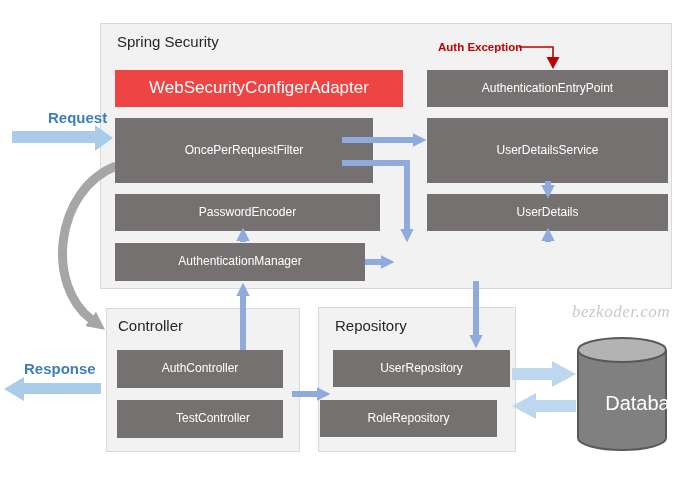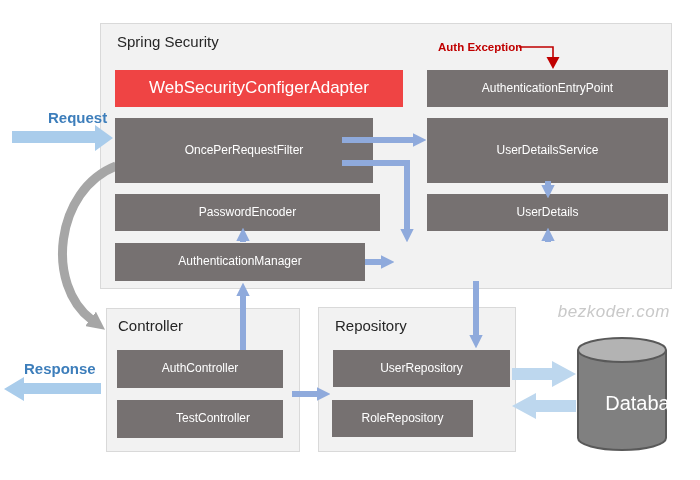--- a/index.html
+++ b/index.html
@@ -21,21 +21,21 @@
   .box.brown{background:#ef4444;font-size:17px;}
   .box.tall{flex-direction:column;}
   .flow-label{
     position:absolute;font-size:15px;font-weight:bold;color:#3D7EBB;white-space:nowrap;
   }
   .exception-label{
     position:absolute;font-size:11.5px;font-weight:600;color:#C00000;white-space:nowrap;
   }
   .watermark{
     position:absolute;left:540px;top:302px;width:130px;text-align:right;
-    font-size:17px;font-style:italic;color:#C9C9C9;letter-spacing:0.5px;
+    font-size:17px;font-style:italic;color:#C9C9C9;letter-spacing:0.5px;font-family:Liberation Serif, serif;
   }
   .db-label{
     position:absolute;left:577px;top:392px;width:90px;text-align:center;
     color:#FFFFFF;font-size:20px;margin-left:26px;
   }
   svg.layer{position:absolute;left:0;top:0;pointer-events:none;}
 </style>
 </head>
 <body>
 
@@ -65,21 +65,21 @@
     <div>UserDetailsService</div>
   </div>
   <div class="box" style="left:115px;top:194px;width:265px;height:37px;">PasswordEncoder</div>
   <div class="box" style="left:427px;top:194px;width:241px;height:37px;">UserDetails</div>
   <div class="box" style="left:115px;top:243px;width:250px;height:38px;">AuthenticationManager</div>
 
   <div class="box" style="left:117px;top:350px;width:166px;height:38px;">AuthController</div>
   <div class="box" style="left:117px;top:400px;width:166px;height:38px;padding-left:26px;">TestController</div>
 
   <div class="box" style="left:333px;top:350px;width:177px;height:37px;">UserRepository</div>
-  <div class="box" style="left:332px;top:400px;width:141px;height:37px;">RoleRepository</div>
+  <div class="box" style="left:320px;top:400px;width:177px;height:37px;">RoleRepository</div>
 
   <svg class="layer" width="700" height="480">
     <g>
       <path d="M578,350 L578,438 A44,12 0 0 0 666,438 L666,350" fill="#808080" stroke="#595959" stroke-width="2"></path>
       <ellipse cx="622" cy="350" rx="44" ry="12" fill="#B3B3B3" stroke="#595959" stroke-width="2"></ellipse>
     </g>
   </svg>
   <div class="db-label">Database</div>
 
   <svg class="layer" width="700" height="480">

